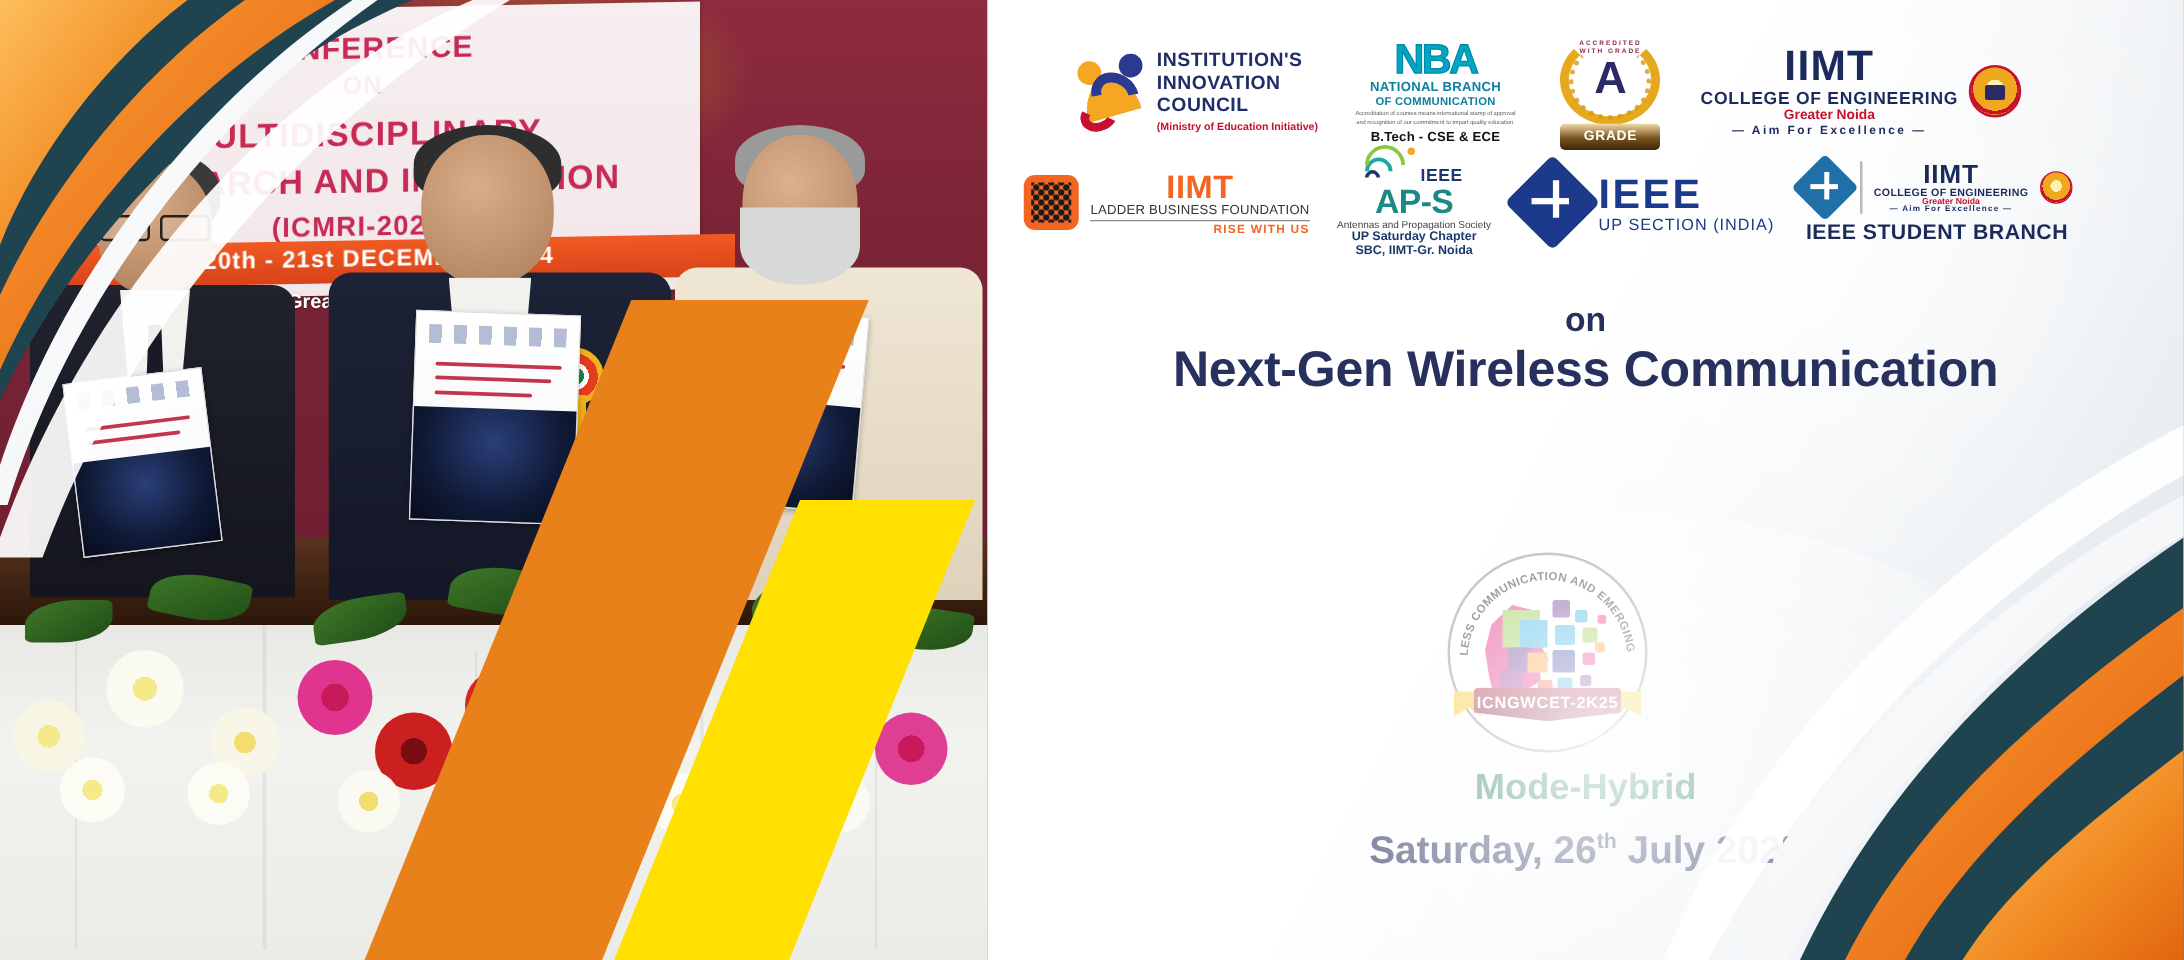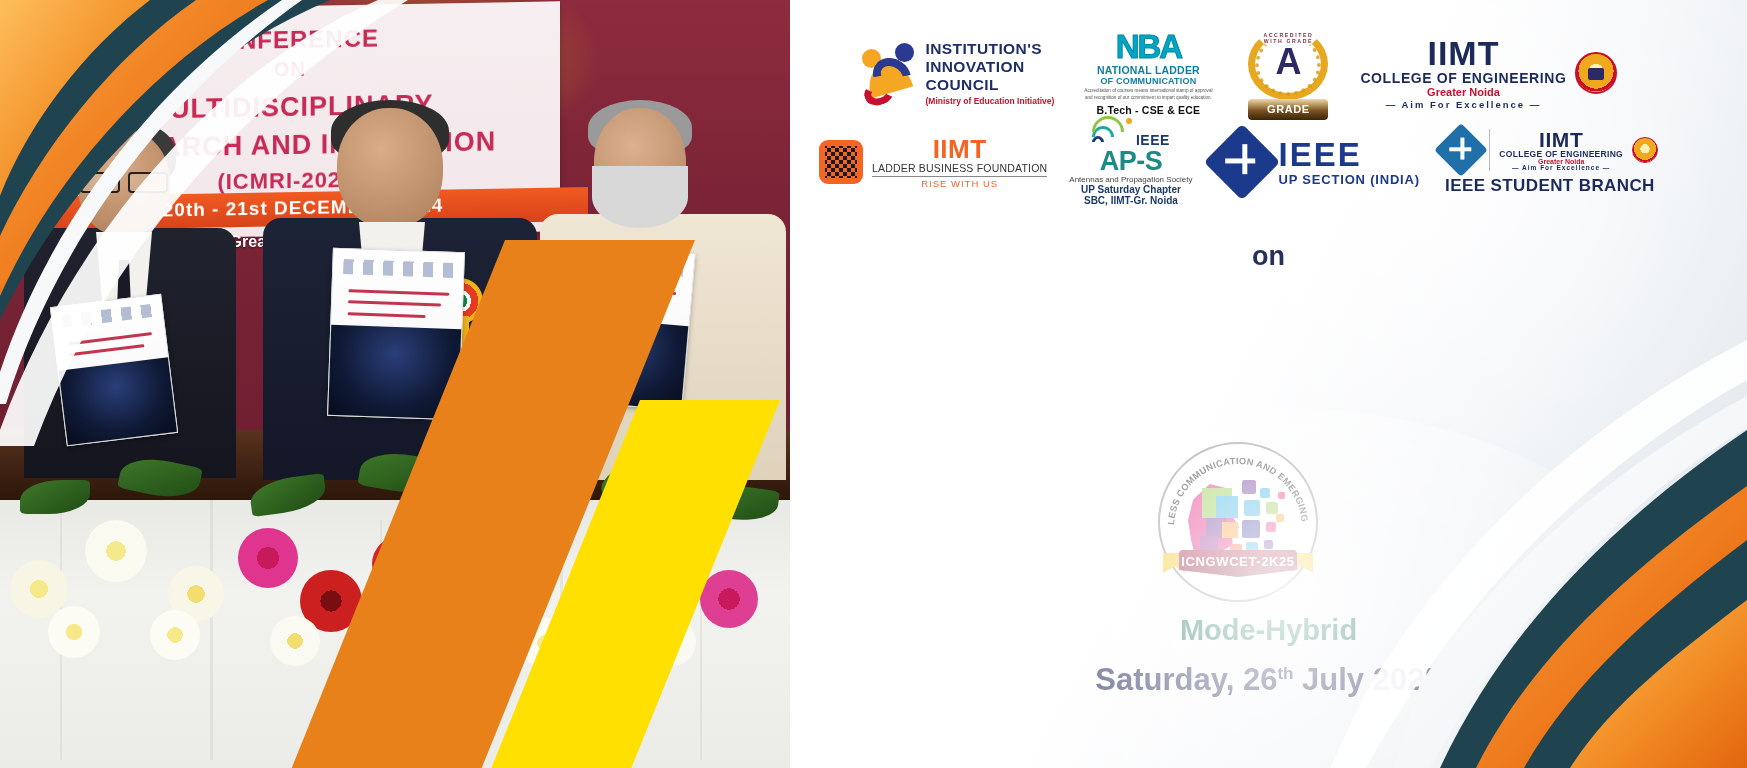--- a/index.html
+++ b/index.html
@@ -235,21 +235,21 @@
   .lbf { display:flex; align-items:center; gap:9px; }
   .lbf-sq { width:44px; height:44px; border-radius:9px; background:#F26522; position:relative; }
   .lbf-sq::after { content:""; position:absolute; left:6px; top:6px; width:32px; height:32px;
       background-image:
         radial-gradient(circle, #1a1a1a 42%, transparent 44%),
         radial-gradient(circle, #1a1a1a 42%, transparent 44%);
       background-size:8px 8px; background-position:0 0, 4px 4px; }
   .lbf-txt { text-align:center; line-height:1.1; }
   .lbf-txt .b  { font-size:26px; font-weight:900; color:#F26522; letter-spacing:.5px; }
   .lbf-txt .n  { font-size:10.5px; font-weight:400; color:#333; letter-spacing:.2px; border-bottom:1.5px solid #888; padding-bottom:1px; }
-  .lbf-txt .r  { font-size:9.5px; font-weight:400; color:#F26522; margin-top:2px; letter-spacing:1px; }
+  .lbf-txt .r  { font-size:9.5px; font-weight:700; color:#F26522; margin-top:2px; letter-spacing:1px;text-align:right; }
 
   
   .aps { text-align:center; line-height:1.05; }
   .aps-top { display:flex; align-items:flex-end; gap:4px; justify-content:center; }
   .aps-wave { width:40px; height:30px; position:relative; }
   .aps-wave i { position:absolute; left:0; bottom:0; border:3px solid #1b3a6b; border-radius:50%;
       border-right-color:transparent; border-bottom-color:transparent; transform:rotate(45deg); }
   .aps-wave i:nth-child(1){ width:12px; height:12px; }
   .aps-wave i:nth-child(2){ width:22px; height:22px; border-color:#1fa8a0 transparent transparent #1fa8a0; }
   .aps-wave i:nth-child(3){ width:32px; height:32px; border-color:#8dc63f transparent transparent #8dc63f; }
@@ -263,21 +263,21 @@
   
   .ieee { display:flex; align-items:center; gap:10px; }
   .ieee-dia { width:54px; height:54px; background:#1B3A8B; transform:rotate(45deg); position:relative;
       border-radius:5px; }
   .ieee-dia::before { content:""; position:absolute; left:50%; top:14%; transform:translateX(-50%) rotate(-45deg);
       width:5px; height:30px; background:#fff; }
   .ieee-dia::after { content:""; position:absolute; left:18%; top:46%; transform:rotate(-45deg);
       width:30px; height:5px; background:#fff; }
   .ieee-txt { line-height:1; }
   .ieee-txt .b { font-size:33px; font-weight:900; color:#1B3A8B; letter-spacing:2px; }
-  .ieee-txt .s { font-size:13px; font-weight:700; color:#1B3A8B; letter-spacing:.8px; margin-top:2px; text-align:left;}
+  .ieee-txt .s { font-size:13px; font-weight:400; color:#1B3A8B; letter-spacing:.8px; margin-top:2px; text-align:left;}
 
   
   .sb { text-align:center; }
   .sb-row { display:flex; align-items:center; gap:9px; justify-content:center; }
   .sb-dia { width:38px; height:38px; background:#1F6FA8; transform:rotate(45deg); border-radius:4px; position:relative; }
   .sb-dia::before { content:""; position:absolute; left:50%; top:16%; transform:translateX(-50%) rotate(-45deg);
       width:4px; height:22px; background:#fff; }
   .sb-dia::after { content:""; position:absolute; left:18%; top:46%; transform:rotate(-45deg);
       width:22px; height:4px; background:#fff; }
   .sb-div { width:1.5px; height:42px; background:#b9b9b9; }
@@ -453,21 +453,21 @@
               <div class="l">INNOVATION</div>
               <div class="l">COUNCIL</div>
               <div class="sub">(Ministry of Education Initiative)</div>
             </div>
           </div>
         </div>
 
         <div class="logo-cell">
           <div class="nba">
             <div class="nba-mark">NBA</div>
-            <div class="nba-sub1">NATIONAL LADDER</div>
+            <div class="nba-sub1">NATIONAL BRANCH</div>
             <div class="nba-sub2">OF COMMUNICATION</div>
             <div class="nba-fine">Accreditation of courses means international stamp of approval and recognition of our commitment to impart quality education.</div>
             <div class="nba-btech">B.Tech - CSE &amp; ECE</div>
           </div>
         </div>
 
         <div class="logo-cell">
           <div class="naac">
             <div class="naac-wreath"></div>
             <div class="naac-wreath2"></div>
@@ -543,20 +543,21 @@
               <div class="sb-crest"></div>
             </div>
             <div class="sb-label">IEEE STUDENT BRANCH</div>
           </div>
         </div>
       </div>
     </div>
 
     <div class="title-block">
       <div class="t-on">on</div>
+      <div class="t-line2">Next-Gen Wireless Communication</div>
     </div>
 
     <div class="emblem">
       <div class="emb-ring"></div>
       <div class="emb-arc-text">
         <svg viewBox="0 0 160 160">
           <defs>
               <path id="arcpath" d="M 16,86 A 64,64 0 1 1 144,86"></path>
             </defs>
           <text font-family="Liberation Sans, sans-serif" font-size="9.2" font-weight="700" fill="#222" letter-spacing="0.35">

